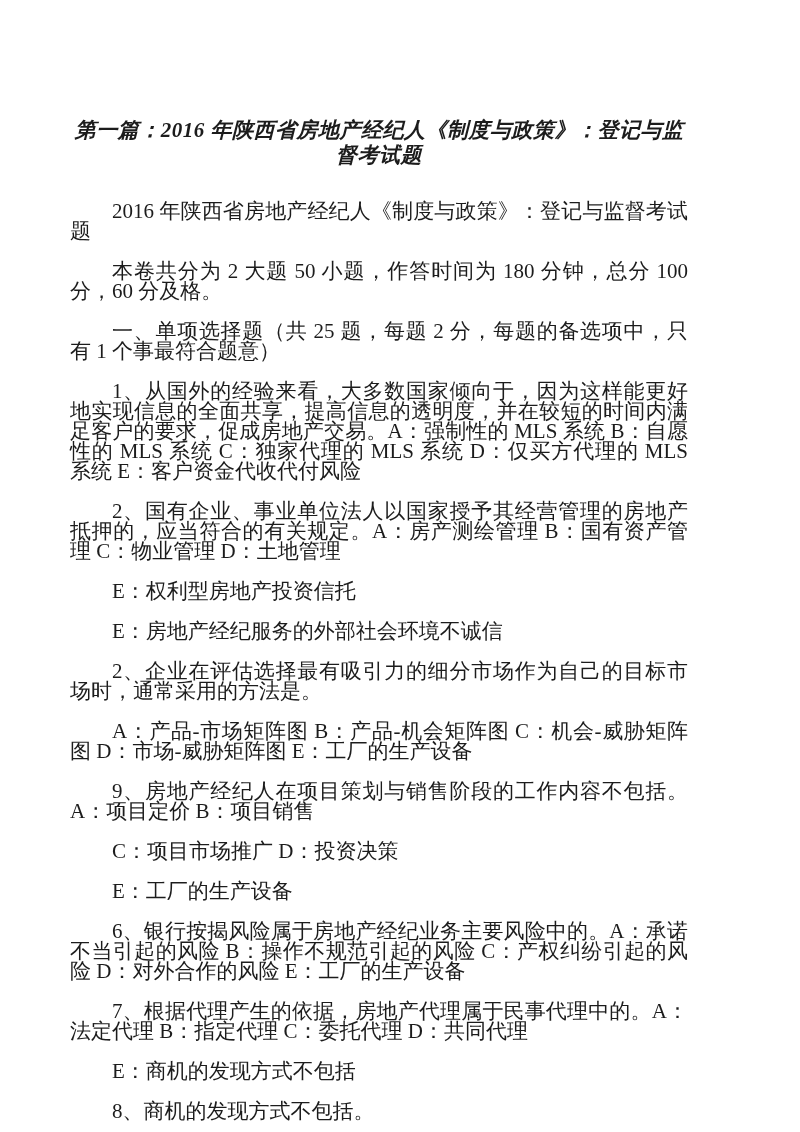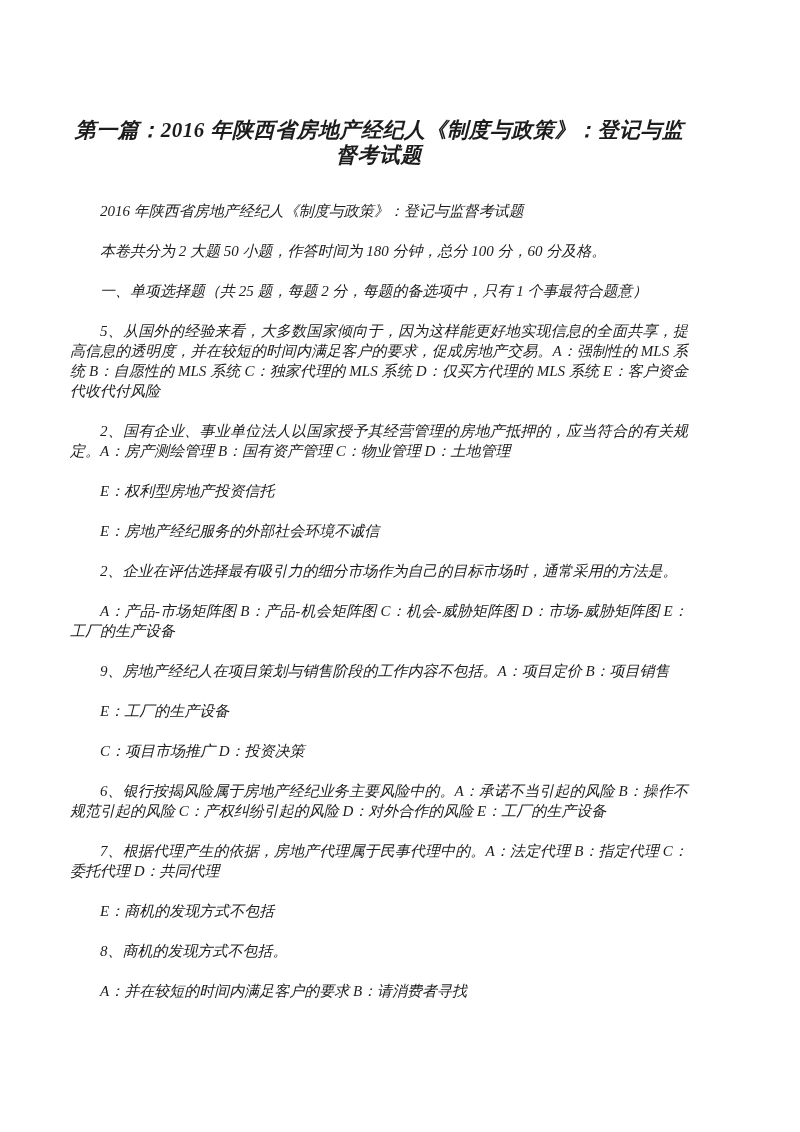--- a/index.html
+++ b/index.html
@@ -22,46 +22,45 @@
   .doc-title {
     font-size: 21px;
     line-height: 25px;
     font-weight: bold;
     font-style: italic;
     text-align: center;
     margin: 0 0 33px 0;
     letter-spacing: 0.5px;
   }
   .doc-paragraph {
-    font-size: 15px;
+    font-size: 21px;
     line-height: 20px;
     margin: 8px 0 20px 0;
     text-indent: 2em;
     text-align: justify;
     text-justify: inter-ideograph;
     word-break: break-all;
-    font-style: italic;
   }
 </style>
 </head>
 <body>
 
 <div class="page">
   <h1 class="doc-title">第一篇：2016 年陕西省房地产经纪人《制度与政策》：登记与监督考试题</h1>
 
   <p class="doc-paragraph">2016 年陕西省房地产经纪人《制度与政策》：登记与监督考试题</p>
   <p class="doc-paragraph">本卷共分为 2 大题 50 小题，作答时间为 180 分钟，总分 100 分，60 分及格。</p>
   <p class="doc-paragraph">一、单项选择题（共 25 题，每题 2 分，每题的备选项中，只有 1 个事最符合题意）</p>
-  <p class="doc-paragraph">5、从国外的经验来看，大多数国家倾向于，因为这样能更好地实现信息的全面共享，提高信息的透明度，并在较短的时间内满足客户的要求，促成房地产交易。A：强制性的 MLS 系统 B：自愿性的 MLS 系统 C：独家代理的 MLS 系统 D：仅买方代理的 MLS 系统 E：客户资金代收代付风险</p>
+  <p class="doc-paragraph">1、从国外的经验来看，大多数国家倾向于，因为这样能更好地实现信息的全面共享，提高信息的透明度，并在较短的时间内满足客户的要求，促成房地产交易。A：强制性的 MLS 系统 B：自愿性的 MLS 系统 C：独家代理的 MLS 系统 D：仅买方代理的 MLS 系统 E：客户资金代收代付风险</p>
   <p class="doc-paragraph">2、国有企业、事业单位法人以国家授予其经营管理的房地产抵押的，应当符合的有关规定。A：房产测绘管理 B：国有资产管理 C：物业管理 D：土地管理</p>
   <p class="doc-paragraph">E：权利型房地产投资信托</p>
   <p class="doc-paragraph">E：房地产经纪服务的外部社会环境不诚信</p>
   <p class="doc-paragraph">2、企业在评估选择最有吸引力的细分市场作为自己的目标市场时，通常采用的方法是。</p>
   <p class="doc-paragraph">A：产品-市场矩阵图 B：产品-机会矩阵图 C：机会-威胁矩阵图 D：市场-威胁矩阵图 E：工厂的生产设备</p>
   <p class="doc-paragraph">9、房地产经纪人在项目策划与销售阶段的工作内容不包括。A：项目定价 B：项目销售</p>
+  <p class="doc-paragraph">C：项目市场推广 D：投资决策</p>
   <p class="doc-paragraph">E：工厂的生产设备</p>
-  <p class="doc-paragraph">C：项目市场推广 D：投资决策</p>
   <p class="doc-paragraph">6、银行按揭风险属于房地产经纪业务主要风险中的。A：承诺不当引起的风险 B：操作不规范引起的风险 C：产权纠纷引起的风险 D：对外合作的风险 E：工厂的生产设备</p>
   <p class="doc-paragraph">7、根据代理产生的依据，房地产代理属于民事代理中的。A：法定代理 B：指定代理 C：委托代理 D：共同代理</p>
   <p class="doc-paragraph">E：商机的发现方式不包括</p>
   <p class="doc-paragraph">8、商机的发现方式不包括。</p>
   <p class="doc-paragraph">A：并在较短的时间内满足客户的要求 B：请消费者寻找</p>
 </div>
 
 </body></html>

